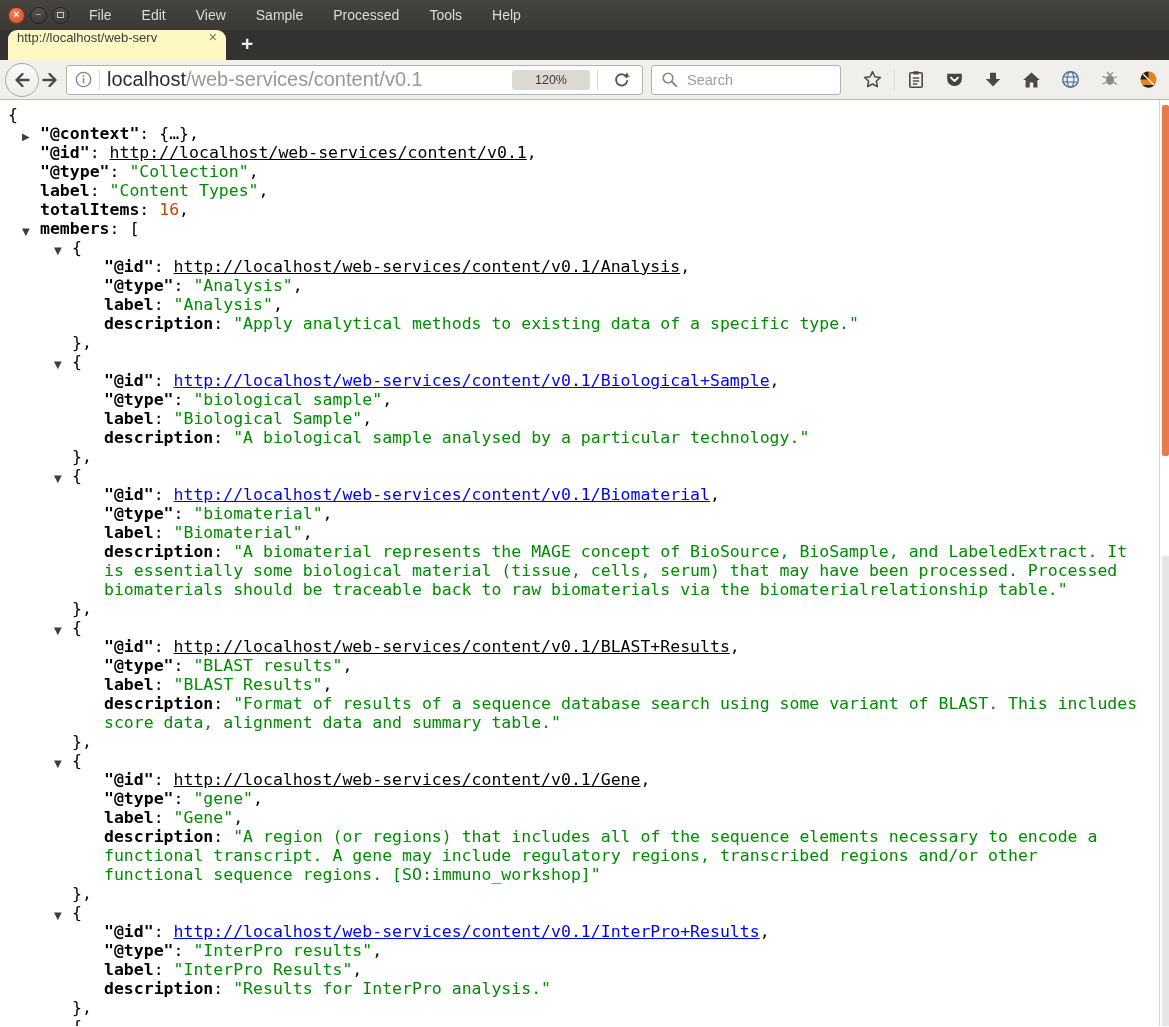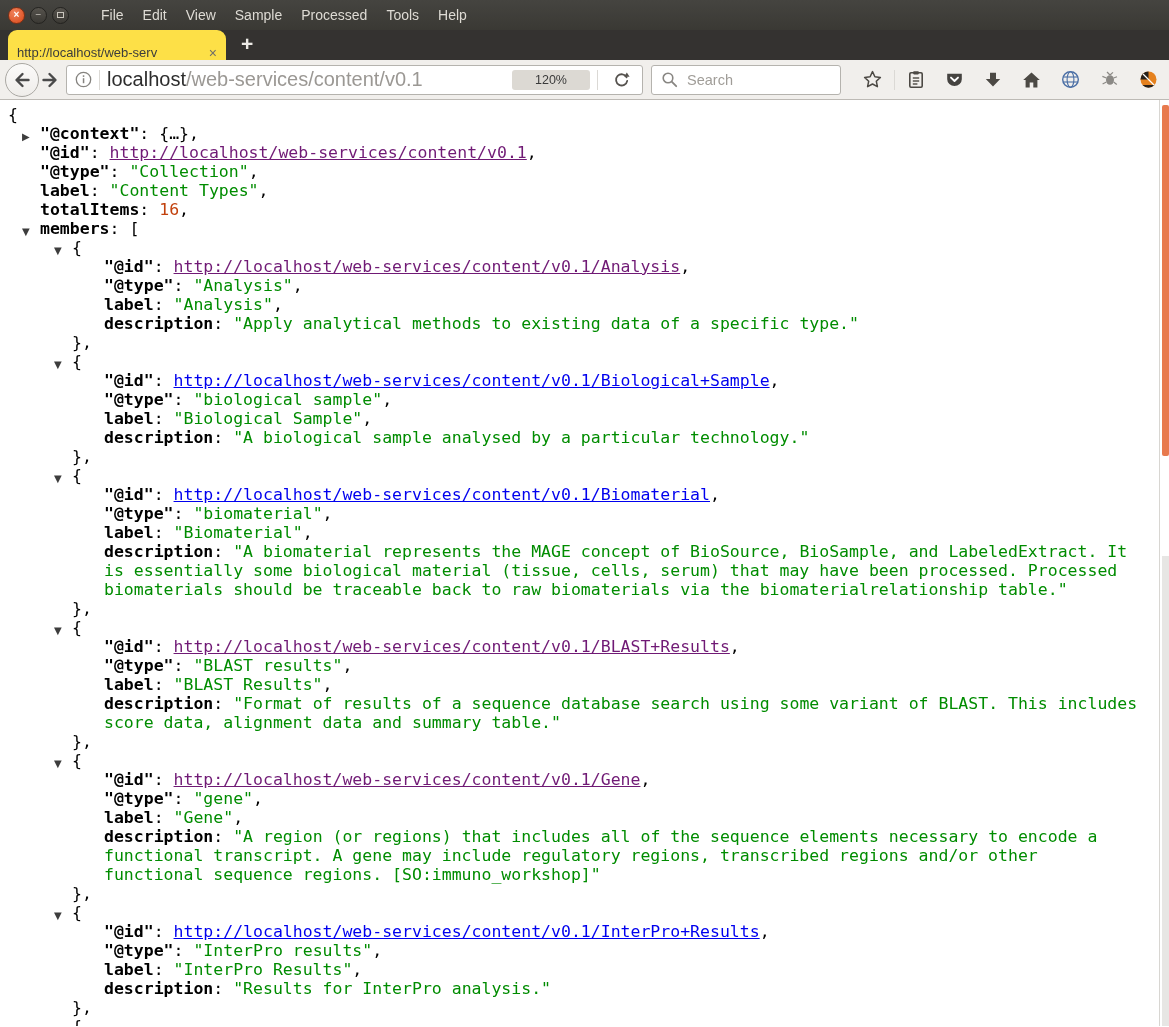--- a/index.html
+++ b/index.html
@@ -16,28 +16,28 @@
   }
   .winbtns { display:flex; gap:5px; margin-left:8px; }
   .wbtn {
     width:17px; height:17px; border-radius:50%;
     display:flex; align-items:center; justify-content:center;
     font-size:10px; line-height:1;
   }
   .wbtn.close { background:radial-gradient(circle at 35% 30%, #f0825c, #d84817); border:1px solid #7e2f14; color:#fff; font-weight:bold; }
   .wbtn.dim   { background:linear-gradient(#56534d,#3b3934); border:1px solid #23221f; color:#c9c5bd; }
   .maxbox { width:7px; height:6px; border:1px solid #c9c5bd; }
-  .menus { margin-left:32px; display:flex; gap:19px; color:#dedbd4; font-size:14px; }
+  .menus { margin-left:20px; display:flex; gap:30px; color:#dedbd4; font-size:14px; }
   .menu-item { cursor:default; }
 
   
   .tabbar { height:30px; background:#343230; display:flex; align-items:flex-end; }
   .tab {
-    margin-left:8px; width:218px; height:29px; background:#fde047;
-    border-radius:9px 9px 0 0; display:flex; align-items:flex-start;
+    margin-left:8px; width:218px; height:29px; background:#fef9c3;
+    border-radius:9px 9px 0 0; display:flex; align-items:flex-end;
     padding:15px 9px; color:#3c3c3c; font-size:13px;
   }
   .tab-title { flex:1; white-space:nowrap; overflow:hidden; }
   .tab-close { color:#6f6d6a; font-size:14px; margin-left:6px; }
   .newtab { color:#eceae6; font-size:21px; font-weight:bold; margin:0 0 4px 15px; }
 
   
   .navbar {
     height:40px; background:#f1efec; border-bottom:1px solid #bdbab5;
     display:flex; align-items:center;
@@ -90,21 +90,21 @@
   .i2 { padding-left:72px; }
   .i3 { padding-left:104px; }
   .arr { position:absolute; font-size:10px; color:#3d3d3d; top:3px; font-family:"DejaVu Sans",sans-serif; cursor:pointer; }
   .i1 > .arr { left:22px; }
   .i2 > .arr { left:54px; }
   .key { font-weight:bold; color:#000; }
   .pl  { color:#000; }
   .str { color:#008c00; }
   .num { color:#c2410c; }
   a.lnk { color:#0000ee; text-decoration:underline; }
-  a.lnk.v { color:#701a75; }
+  a.lnk.v { color:#000000; }
 
   
   .scrollbar {
     position:absolute; top:0; right:0; width:10px; height:926px;
     background:#ffffff; border-left:1px solid #d8d6d2;
   }
   .scroll-track-lower { position:absolute; right:0; width:7px; top:456px; bottom:0; background:#e7e6e4; }
   .scroll-thumb { position:absolute; right:0; width:7px; top:5px; height:351px; background:#e87a4e; border-radius:2px; }
 </style>
 </head>

